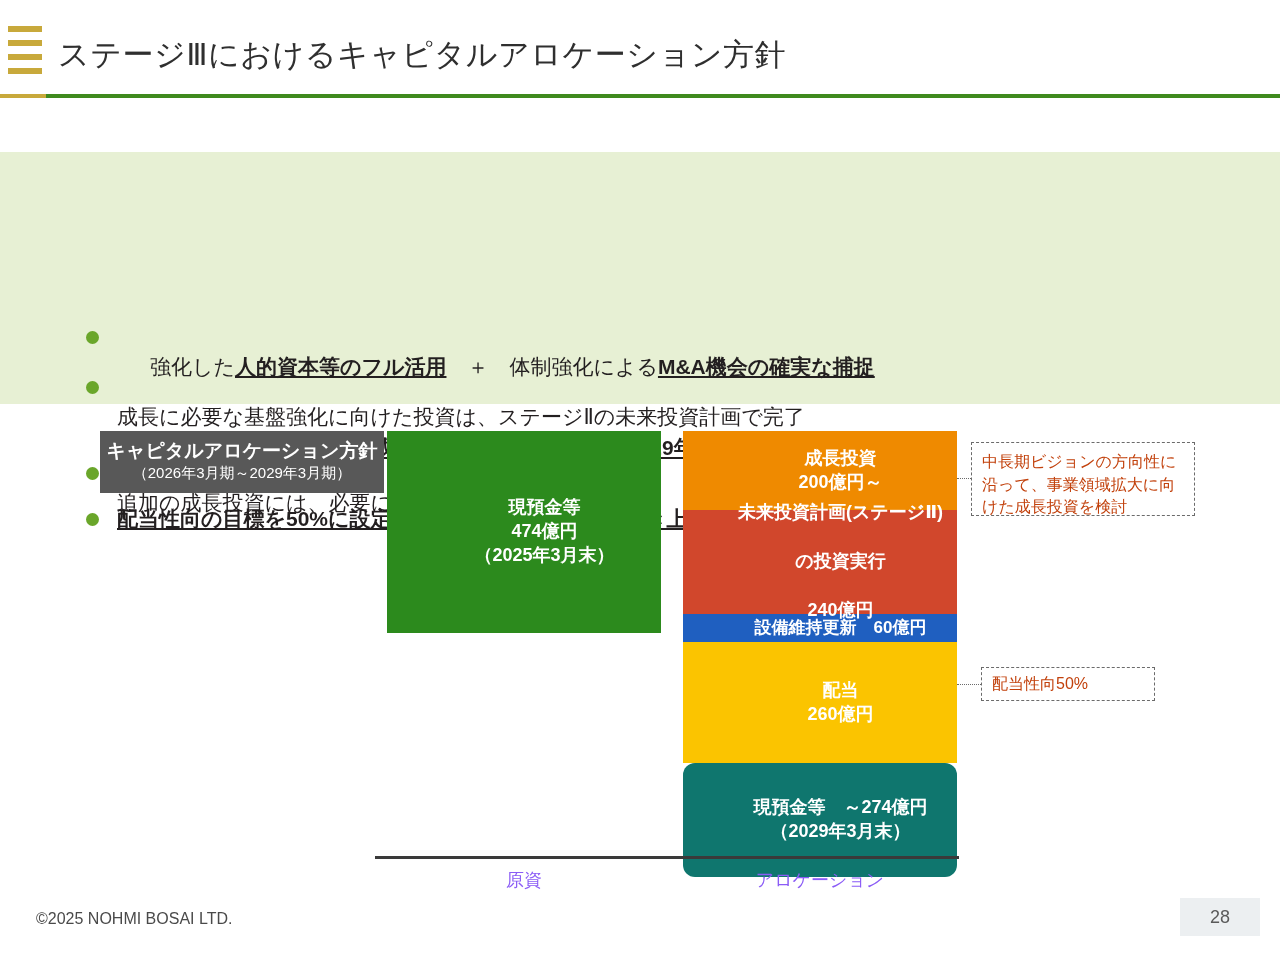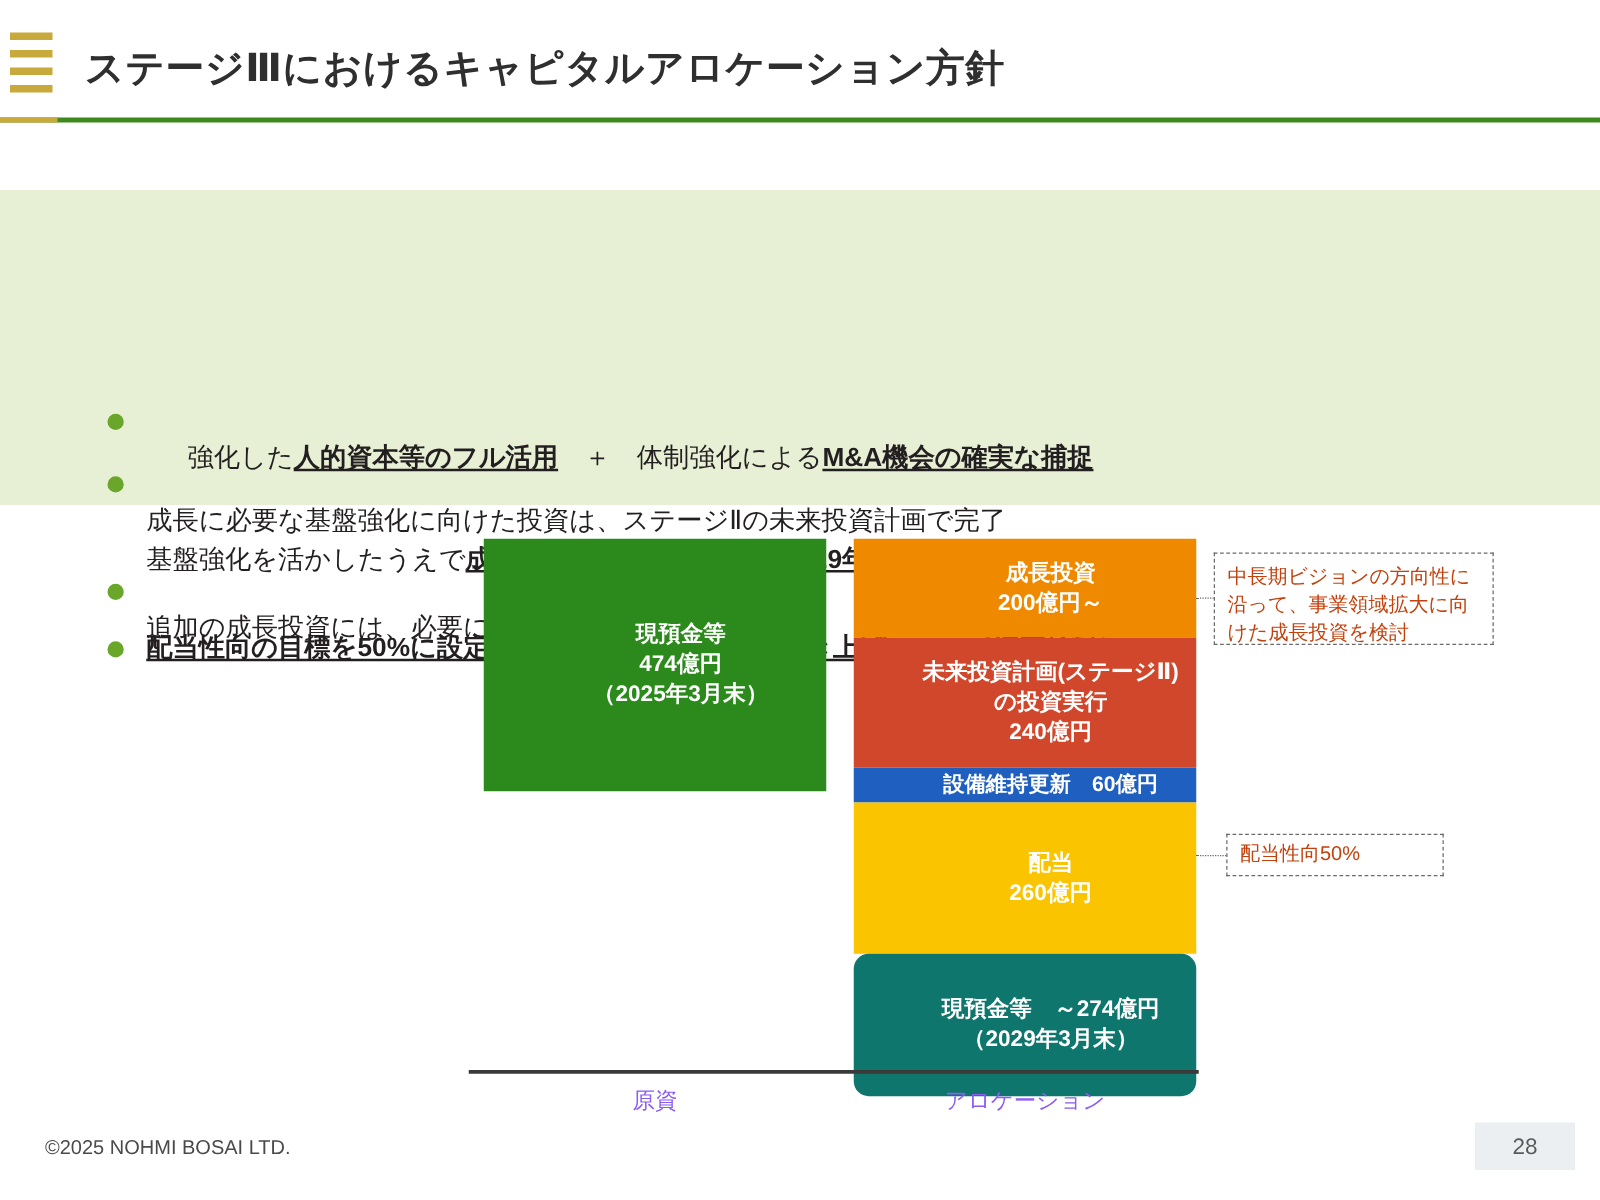--- a/index.html
+++ b/index.html
@@ -34,24 +34,24 @@
     justify-content: space-between;
   }
   .header-bars span {
     display: block;
     height: 6px;
     background: #c8a93b;
     width: 100%;
   }
   .header-title {
     position: absolute;
-    left: 68px;
+    left: 58px;
     top: 34px;
     font-size: 31px;
-    font-weight: bold;
+    font-weight: normal;
     color: #2f2f2f;
     letter-spacing: 0.5px;
     white-space: nowrap;
   }
   .header-rule {
     position: absolute;
     left: 0;
     top: 94px;
     width: 1280px;
     height: 4px;
@@ -159,21 +159,21 @@
     line-height: 1.32;
     font-size: 18px;
     padding-left: 41px;
   }
   .seg .line { display: block; }
 
   .seg-opcf { height: 227px; background: #7cb342; }
   .seg-cash-left { height: 202px; background: #2c8a1d; }
 
   .seg-growth { height: 79px; background: #ef8a00; }
-  .seg-future { height: 104px; background: #d1472c; }
+  .seg-future { height: 104px; background: #d1472c; gap: 25px; }
   .seg-maint { height: 28px; background: #1f5fc0; font-size: 17px; }
   .seg-div { height: 121px; background: #fbc400; }
   .seg-cash-right { height: 114px; background: #0f766e; border-radius: 12px; }
 
   .axis-line {
     position: absolute;
     left: 375px;
     top: 452px;
     width: 584px;
     height: 3px;
@@ -292,20 +292,24 @@
   </div>
 
   <div class="bullet-row row4">
     <div class="bullet-dot"></div>
     <div class="bullet-text">配当性向の目標を50%に設定（投資等の状況に鑑み、引き上げについて適宜検討）</div>
   </div>
 </div>
 
 <div class="chart">
 
+  <div class="alloc-label">
+    <div class="t1">キャピタルアロケーション方針</div>
+    <div class="t2">（2026年3月期～2029年3月期）</div>
+  </div>
 
   <div class="col col-left">
     <div class="seg seg-cash-left">
       <span class="line">現預金等</span>
       <span class="line">474億円</span>
       <span class="line">（2025年3月末）</span>
     </div>
   </div>
 
   <div class="col col-right">

